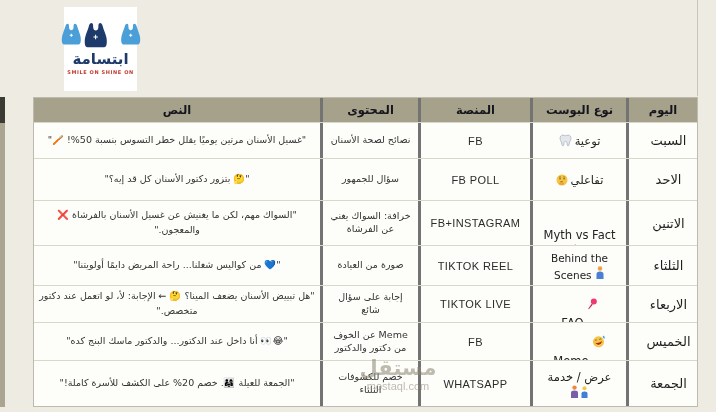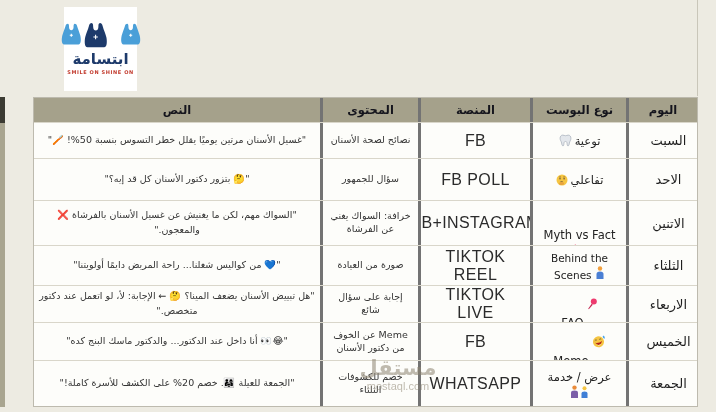--- a/index.html
+++ b/index.html
@@ -27,21 +27,21 @@
   .h0{height:25px;} .h1{height:36px;} .h2{height:42px;} .h3{height:45px;} .h4{height:40px;}
   .h5{height:37px;} .h6{height:38px;} .h7{height:45px;}
   .cell { border-left:3px solid #737373; display:flex; align-items:center; justify-content:center;
           text-align:center; padding:2px 5px; color:#333; overflow:hidden; }
   .cell:last-child { border-left:none; }
   .head .cell { background:#a5a18b; color:#15151d; font-weight:bold; font-size:11.5px; }
   .day  { font-size:13px; color:#1f1f1f;padding-left:16px; }
   .type { font-size:11.5px; color:#222; gap:3px; }
   .type-col { flex-direction:column; gap:1px; }
   .type-block { display:block; direction:ltr; font-size:10.5px; line-height:1.4; padding-top:5px; }
-  .plat { font-family:"Liberation Sans", sans-serif; font-size:16px; letter-spacing:0.4px;
+  .plat { font-family:"Liberation Sans", sans-serif; font-size:11px; letter-spacing:0.4px;
           color:#2b2b2b; direction:ltr; }
   .cont { font-size:9.5px; line-height:1.35; }
   .txt  { font-size:9.5px; line-height:1.55; }
   .ltr  { direction:ltr;margin-top:38px; }
   .icon { display:inline-flex; align-items:center; }
   .xy { display:flex; direction:ltr; gap:5px; justify-content:center; align-items:center; }
   .xmark { color:#ee3a6e; font-weight:bold; font-size:13px; line-height:1; }
   .vmark { color:#4f46a0; font-weight:bold; font-size:12px; line-height:1; }
 
   
@@ -181,21 +181,21 @@
                 <path d="M2.9 7 Q6.5 13 10.1 7 Q6.5 8.8 2.9 7 Z" fill="#b3231b"></path>
                 <path d="M4.3 9.4 Q6.5 10.8 8.7 9.4 Q6.5 11.8 4.3 9.4" fill="#ffffff"></path>
                 <path d="M3.2 4.9 Q4.2 3.9 5.2 4.7 M7.8 4.7 Q8.8 3.9 9.8 4.9" stroke="#5a4633" stroke-width="0.7" fill="none"></path>
               </g>
               <path d="M11.2 0.6 Q13.4 1.6 12.8 3.8 Q11.3 3.4 10.6 2 Z" fill="#4aa3e8"></path>
             </svg>
         </span>
         <span class="ltr">Meme</span>
       </div>
       <div class="cell plat">FB</div>
-      <div class="cell cont">Meme عن الخوف من دكتور الأسنان</div>
+      <div class="cell cont">Meme عن الخوف من دكتور والدكتور</div>
       <div class="cell txt">"😂👀 أنا داخل عند الدكتور... والدكتور ماسك البنج كده"</div>
     </div>
 
     <div class="row h7">
       <div class="cell day">الجمعة</div>
       <div class="cell type type-col">
         <span>عرض / خدمة</span>
         <span class="icon">
           <svg width="20" height="13" viewBox="0 0 20 13">
               <circle cx="4.5" cy="2.6" r="2.2" fill="#e98b3a"></circle>

